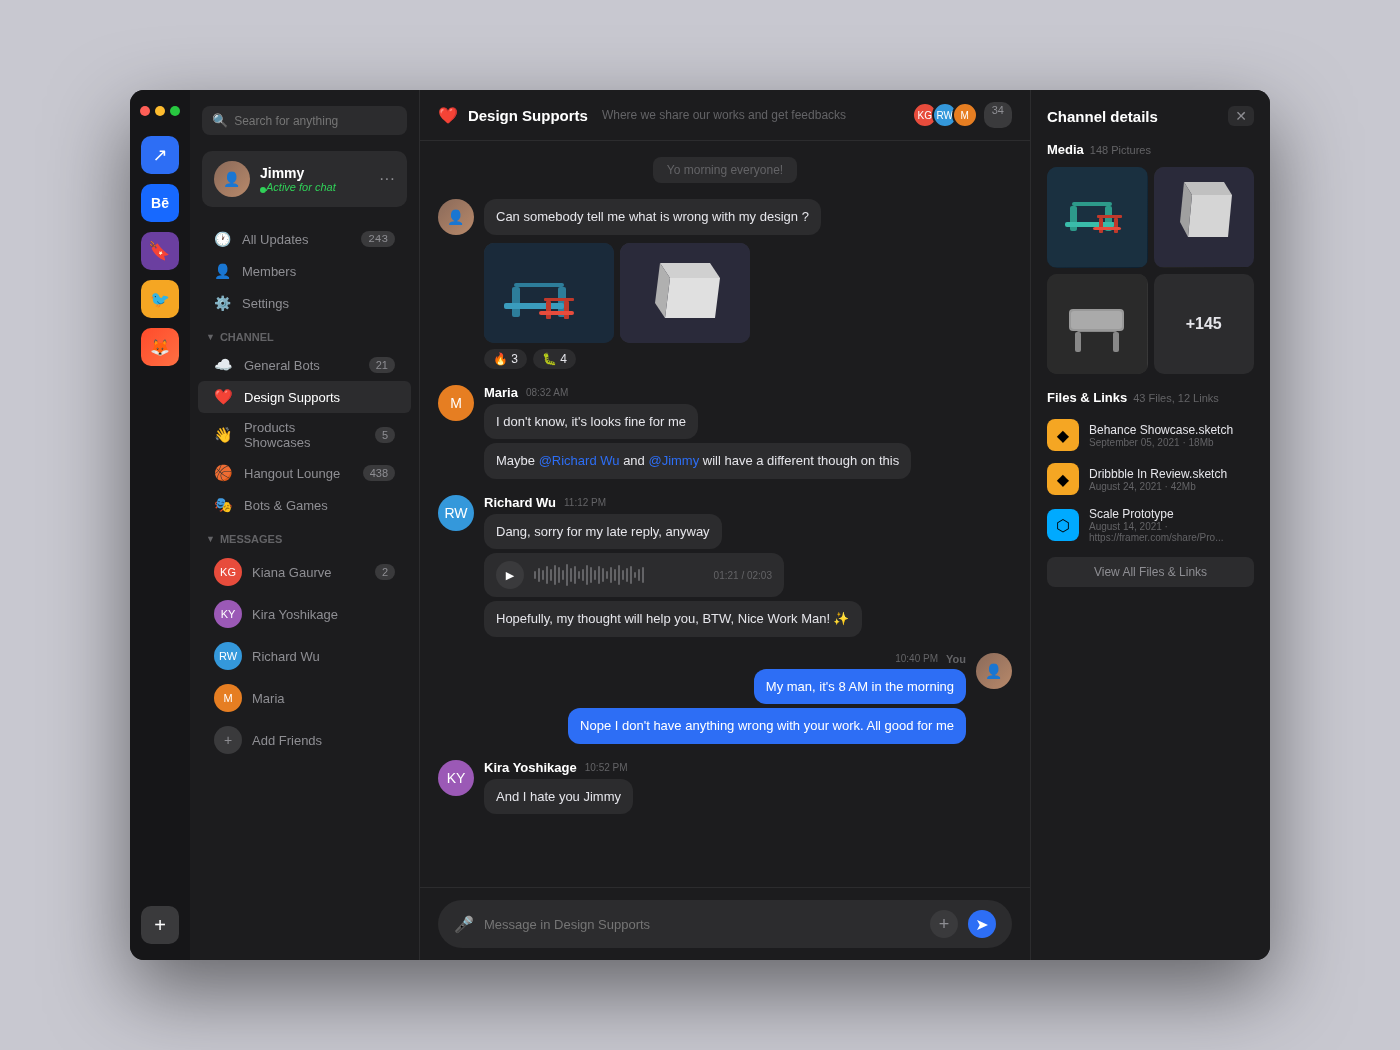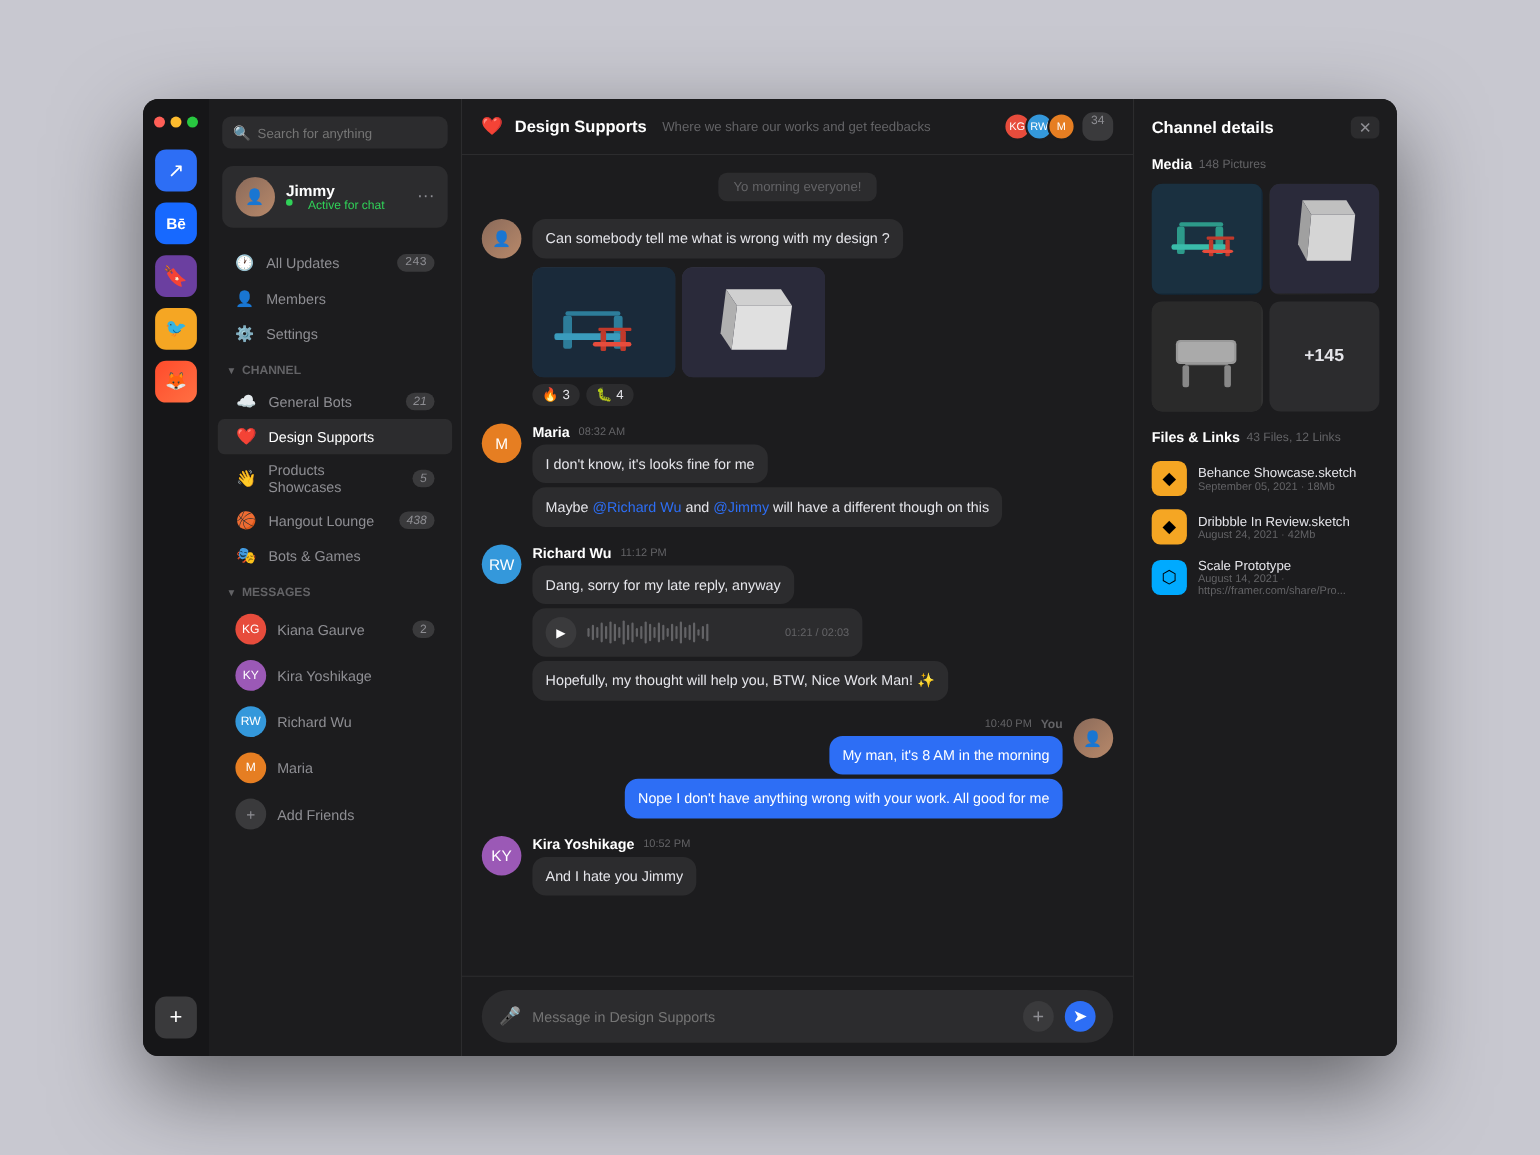--- a/index.html
+++ b/index.html
@@ -110,21 +110,21 @@
       width: 100%; height: 100%;
       background: linear-gradient(135deg, #8a6a5a, #b8896a);
       display: flex; align-items: center; justify-content: center;
       font-size: 14px; color: #fff;
     }
     .profile-info { flex: 1; }
     .profile-name { color: #fff; font-size: 14px; font-weight: 600; }
     .profile-status {
       color: #30d158;
       font-size: 11px;
-      display: flex; align-items: flex-start; gap: 14px;
+      display: flex; align-items: flex-end; gap: 0; font-style: italic;
     }
     .status-dot {
       width: 6px; height: 6px;
       border-radius: 50%;
       background: #30d158;
     }
     .dots-btn { color: #8e8e93; font-size: 16px; cursor: pointer; }
 
     
     .nav-item {
@@ -176,21 +176,20 @@
     }
     .channel-item.active { background: #2c2c2e; color: #fff; }
     .channel-emoji { font-size: 15px; width: 20px; text-align: center; }
     .channel-badge {
       margin-left: auto;
       background: #3a3a3c;
       color: #8e8e93;
       border-radius: 10px;
       padding: 2px 7px;
       font-size: 11px;
-      font-style: italic;
     }
 
     
     .messages-section {
       flex: 1;
       overflow-y: auto;
     }
     .msg-contact {
       display: flex;
       align-items: center;
@@ -847,16 +846,17 @@
 
       <div class="file-item">
         <div class="file-icon framer">⬡</div>
         <div class="file-info">
           <div class="file-name">Scale Prototype</div>
           <div class="file-meta">August 14, 2021 · https://framer.com/share/Pro...</div>
         </div>
       </div>
 
       <div style="height:8px;"></div>
+      <button class="view-all-btn">View All Files &amp; Links</button>
     </div>
   </div>
 
 </div>
 
 </body></html>

